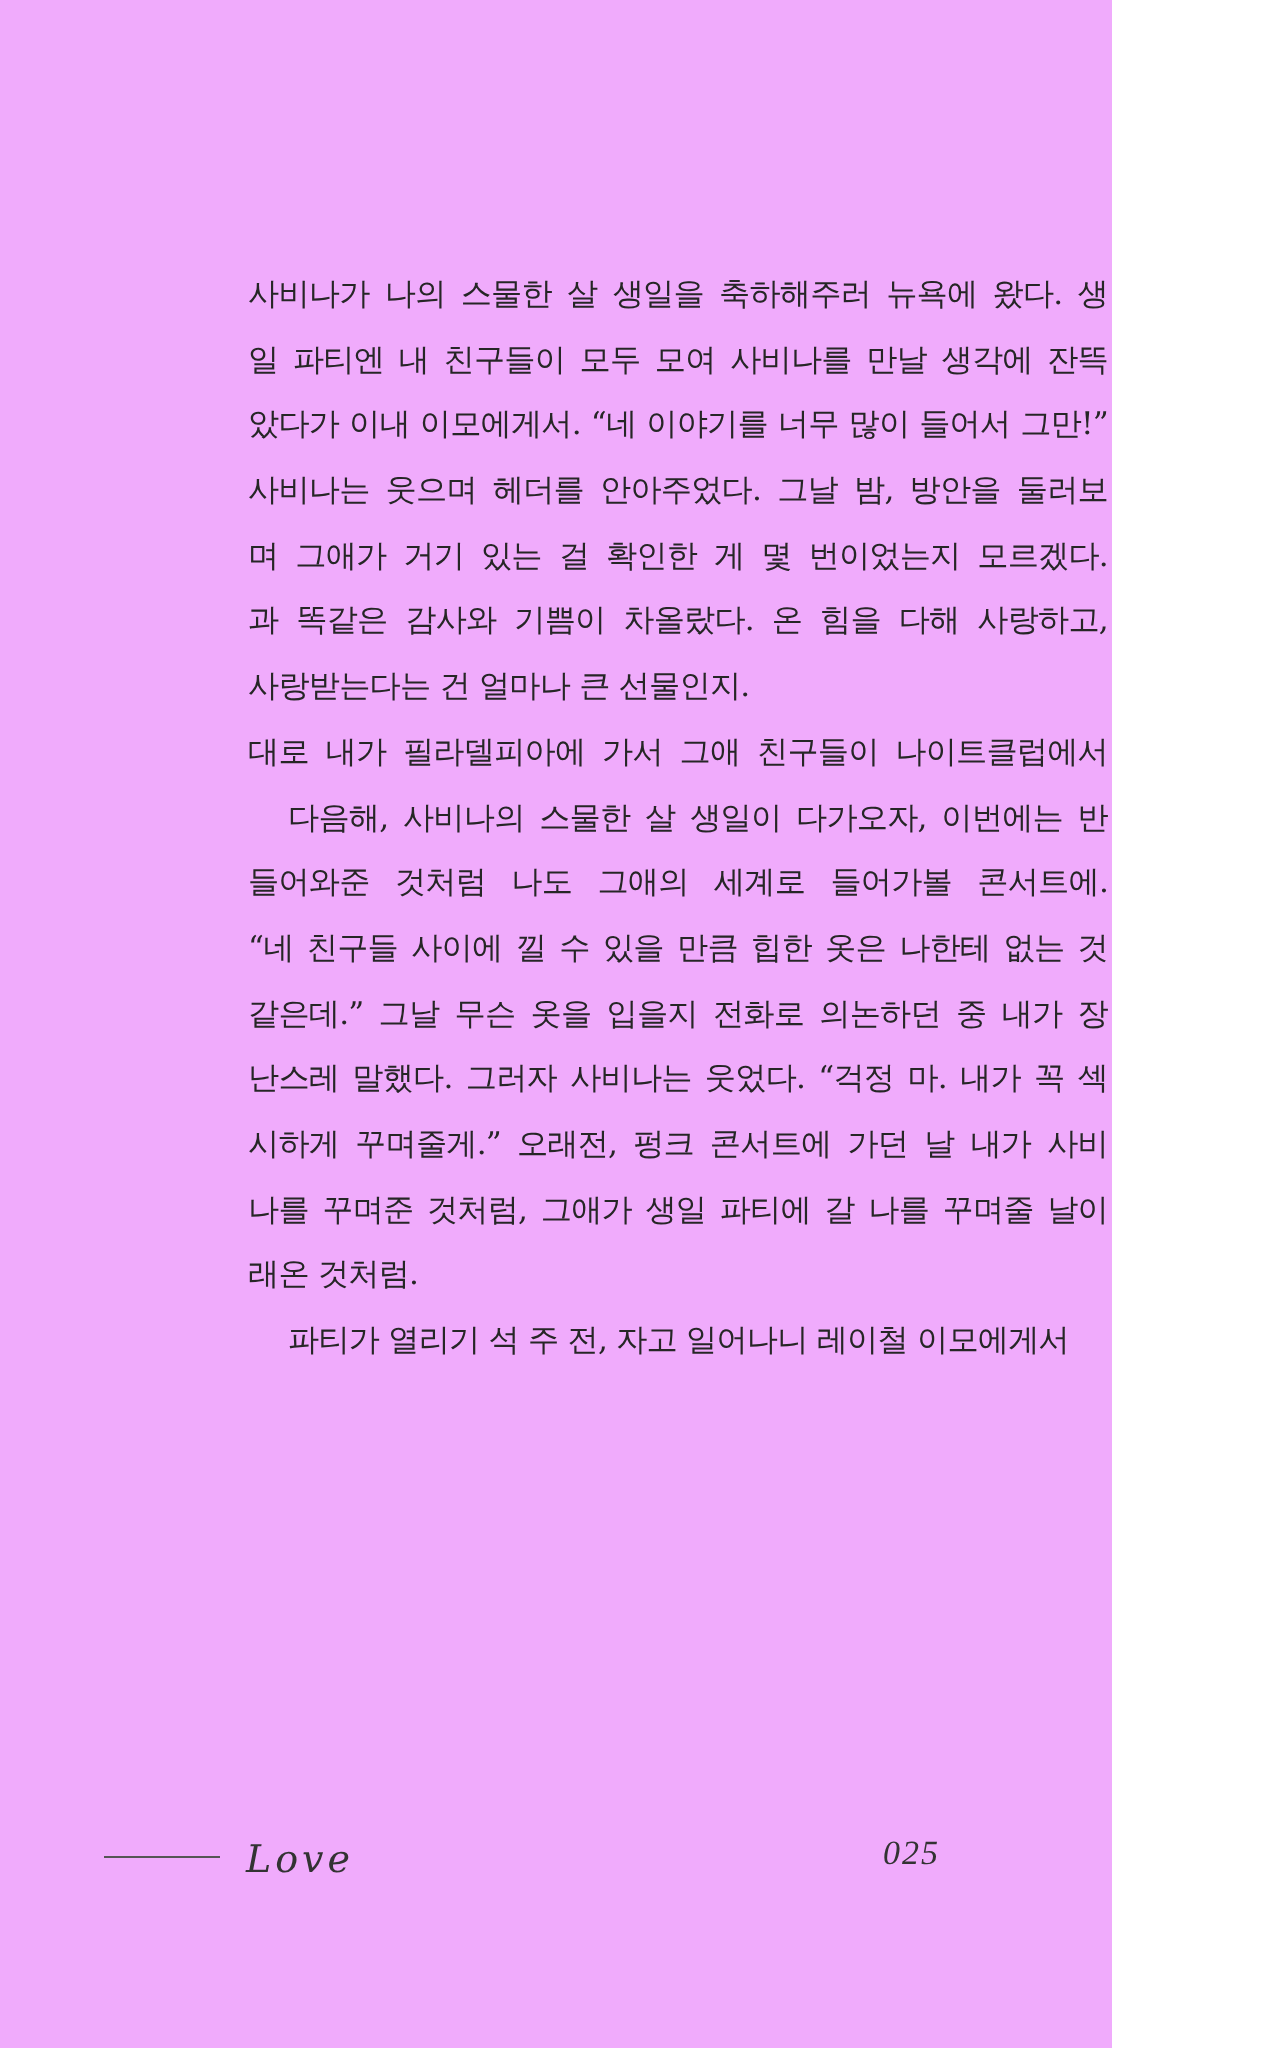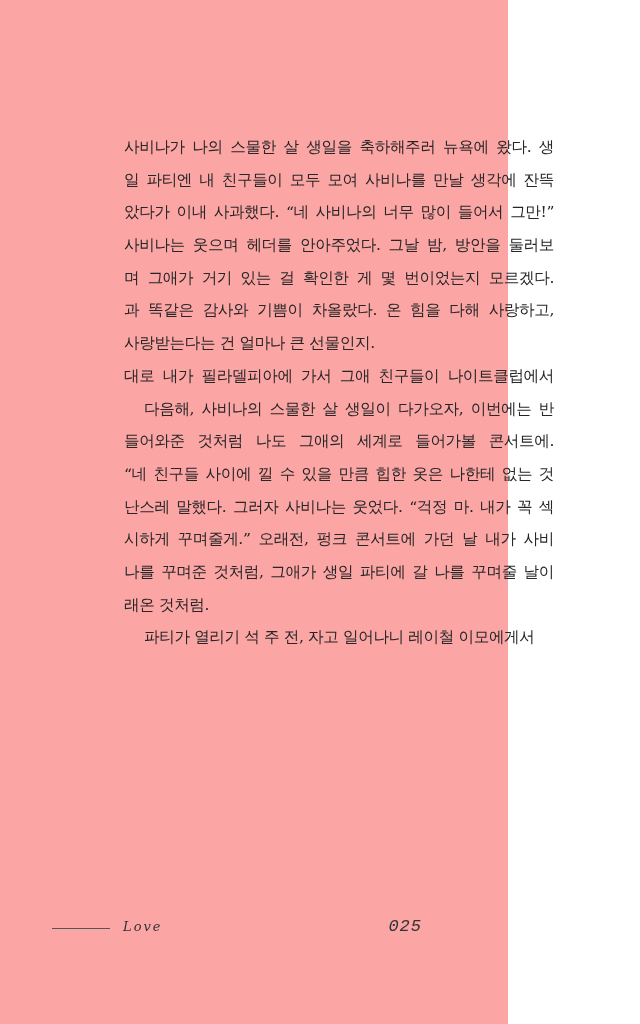--- a/index.html
+++ b/index.html
@@ -10,23 +10,23 @@
     body {
       width: 640px;
       height: 1024px;
       position: relative;
       overflow: hidden;
       color: #2a2a2a;
     }
     .page {
       position: absolute;
       left: 0; top: 0;
-      width: 508px;
+      width: 556px;
       height: 1024px;
-      background: #fca5a5;
+      background: #f0abfc;
     }
     .body-text {
       position: absolute;
       left: 124px;
       top: 131px;
       width: 430px;
       font-family: "DejaVu Serif", serif;
       font-size: 15.6px;
       line-height: 32.7px;
       letter-spacing: -0.4px;
@@ -52,52 +52,53 @@
       width: 58px;
       height: 0;
       border-top: 1px solid #555555;
     }
     .footer-title {
       position: absolute;
       left: 123px;
       top: 919px;
       font-family: "DejaVu Serif", serif;
       font-style: italic;
-      font-size: 13px;
+      font-size: 19px;
       letter-spacing: 2px;
       color: #333333;
     }
     .page-number {
       position: absolute;
       right: 86px;
       top: 917px;
-      font-family: Liberation Mono, monospace;
+      font-family: Liberation Serif, serif;
       font-style: italic;
       font-size: 17px;
       letter-spacing: 1px;
       color: #333333;
     }
   </style>
 </head>
 <body>
 
 <div class="page">
 
   <div class="body-text" id="body-text">
     <span class="line">사비나가 나의 스물한 살 생일을 축하해주러 뉴욕에 왔다. 생</span>
     <span class="line">일 파티엔 내 친구들이 모두 모여 사비나를 만날 생각에 잔뜩</span>
-    <span class="line">았다가 이내 사과했다. “네 사비나의 너무 많이 들어서 그만!”</span>
+    <span class="line">았다가 이내 이모에게서. “네 이야기를 너무 많이 들어서 그만!”</span>
     <span class="line">사비나는 웃으며 헤더를 안아주었다. 그날 밤, 방안을 둘러보</span>
     <span class="line">며 그애가 거기 있는 걸 확인한 게 몇 번이었는지 모르겠다.</span>
     <span class="line">과 똑같은 감사와 기쁨이 차올랐다. 온 힘을 다해 사랑하고,</span>
     <span class="line last">사랑받는다는 건 얼마나 큰 선물인지.</span>
     <span class="line">대로 내가 필라델피아에 가서 그애 친구들이 나이트클럽에서</span>
     <span class="line indent">다음해, 사비나의 스물한 살 생일이 다가오자, 이번에는 반</span>
     <span class="line">들어와준 것처럼 나도 그애의 세계로 들어가볼 콘서트에.</span>
     <span class="line">“네 친구들 사이에 낄 수 있을 만큼 힙한 옷은 나한테 없는 것</span>
+    <span class="line">같은데.” 그날 무슨 옷을 입을지 전화로 의논하던 중 내가 장</span>
     <span class="line">난스레 말했다. 그러자 사비나는 웃었다. “걱정 마. 내가 꼭 섹</span>
     <span class="line">시하게 꾸며줄게.” 오래전, 펑크 콘서트에 가던 날 내가 사비</span>
     <span class="line">나를 꾸며준 것처럼, 그애가 생일 파티에 갈 나를 꾸며줄 날이</span>
     <span class="line last">래온 것처럼.</span>
     <span class="line indent last">파티가 열리기 석 주 전, 자고 일어나니 레이철 이모에게서</span>
   </div>
 
   <div class="footer-rule"></div>
   <div class="footer-title">Love</div>
   <div class="page-number">025</div>

